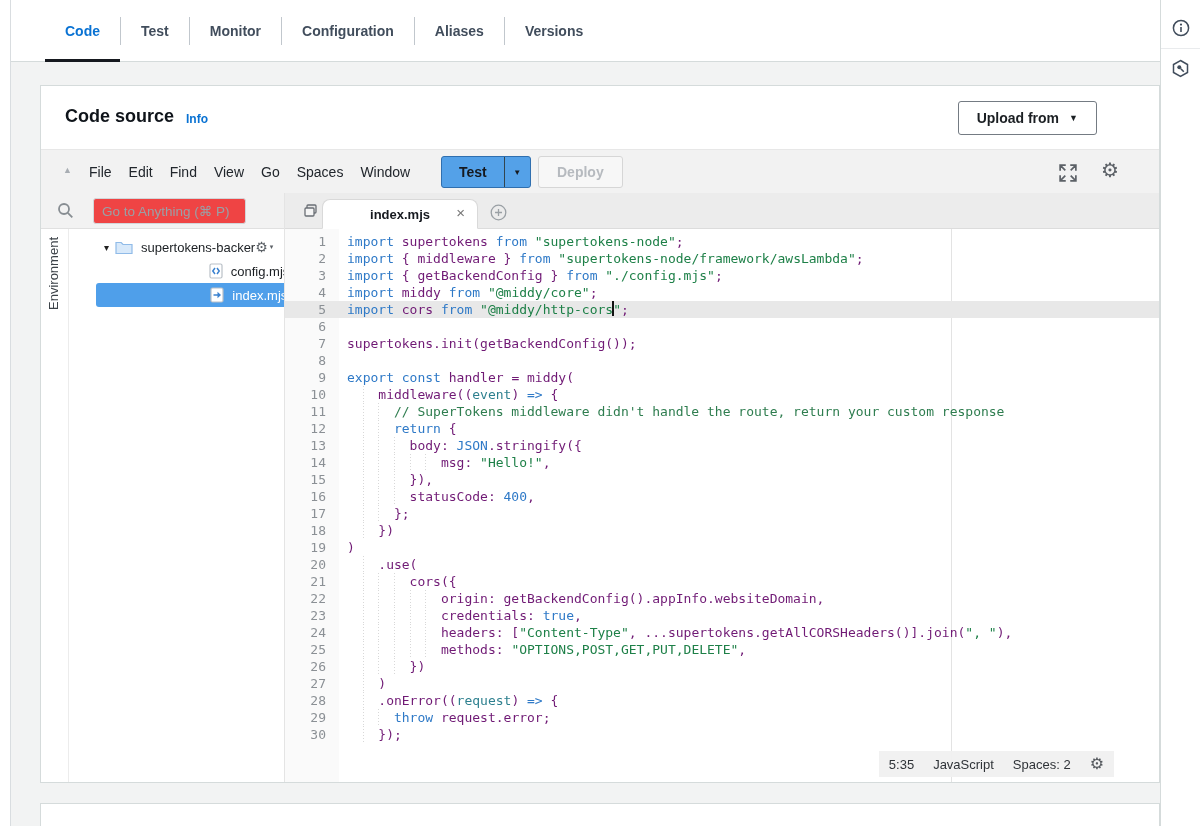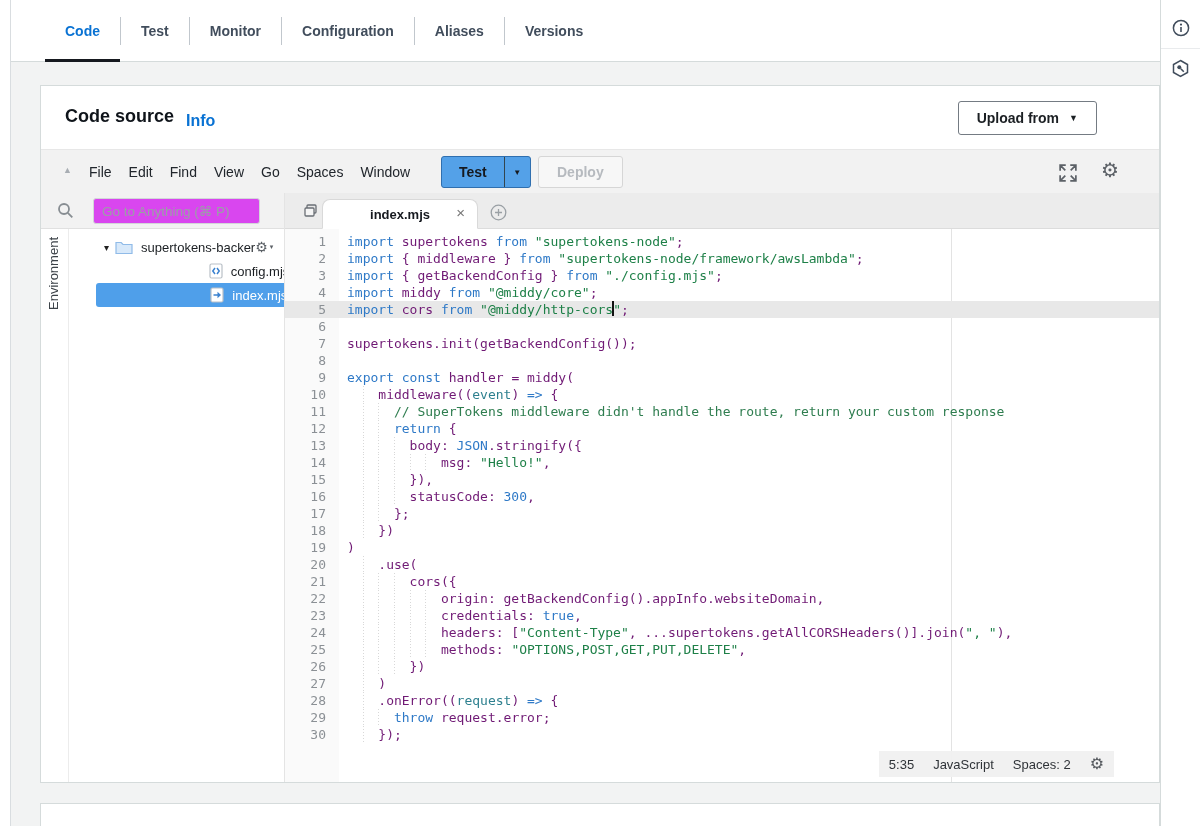--- a/index.html
+++ b/index.html
@@ -26,21 +26,21 @@
   .right-rail{position:absolute;left:1160px;top:0;bottom:0;width:40px;background:#fff;
     border-left:1px solid #d5dbdb;display:flex;flex-direction:column;align-items:center;padding-top:12px;}
   .rail-btn{background:none;border:none;padding:6px 0;cursor:pointer;line-height:0;}
   .rail-div{width:100%;height:1px;background:#e9ebed;margin:4px 0;}
 
   
   .card{position:absolute;left:40px;top:85px;width:1120px;height:698px;background:#fff;
     border:1px solid #d5dbdb;display:flex;flex-direction:column;}
   .card-header{position:relative;height:63px;flex:0 0 63px;}
   .cs-title{position:absolute;left:24px;top:20px;font-size:18px;font-weight:bold;color:#0f141a;}
-  .info-link{position:absolute;left:145px;top:26px;font-size:16px;font-weight:bold;
+  .info-link{position:absolute;left:145px;top:26px;font-size:12px;font-weight:bold;
     color:var(--accent_blue);text-decoration:none;cursor:pointer;}
   .upload-btn{position:absolute;top:15px;right:62px;height:34px;padding:0 18px;background:#fff;
     border:1px solid #747b83;border-radius:3px;font-family:inherit;font-size:14px;font-weight:bold;
     color:#1b1f23;cursor:pointer;display:flex;align-items:center;gap:10px;}
   .upload-btn .caret{font-size:9px;line-height:1;}
 
   
   .menubar{position:relative;height:44px;flex:0 0 44px;background:#f2f2f2;border-top:1px solid #e7e7e7;}
   .collapse-tri{position:absolute;left:22px;top:15px;font-size:9px;color:#a8adb3;cursor:pointer;}
   .menus{position:absolute;left:48px;top:0;height:100%;display:flex;align-items:center;gap:17px;
@@ -57,22 +57,22 @@
   .mb-icon{position:absolute;top:12px;background:none;border:none;line-height:0;cursor:pointer;}
   .mb-expand{right:82px;top:14px;}
   .mb-gear{right:40px;font-size:20px;color:#5c6167;line-height:1;top:10px;}
 
   
   .body-row{flex:1;display:flex;min-height:0;}
   .left-panel{width:243px;flex:0 0 243px;display:flex;flex-direction:column;background:#fff;}
   .search-row{height:36px;flex:0 0 36px;background:#f2f2f2;border-bottom:1px solid #e0e0e0;
     position:relative;}
   .search-row svg{position:absolute;left:16px;top:9px;}
-  .goto-input{position:absolute;left:52px;top:5px;width:167px;height:26px;border:1px solid #d3d6d9;
-    border-radius:3px;background:#d946ef;font-family:inherit;font-size:13.5px;color:#333;padding:0 8px;}
+  .goto-input{position:absolute;left:52px;top:5px;width:153px;height:26px;border:1px solid #d3d6d9;
+    border-radius:3px;background:#ef4444;font-family:inherit;font-size:13.5px;color:#333;padding:0 8px;}
   .goto-input::placeholder{color:#9aa0a6;}
   .tree-wrap{flex:1;display:flex;min-height:0;}
   .env-strip{width:28px;flex:0 0 28px;border-right:1px solid #ececec;position:relative;}
   .env-label{position:absolute;left:5px;top:8px;writing-mode:vertical-rl;transform:rotate(180deg);
     font-size:13px;color:#3c4248;}
   .tree{flex:1;padding-top:6px;font-size:13px;color:#1b1f23;}
   .tree-row{display:flex;align-items:center;height:24px;cursor:pointer;}
   .tree-row.folder{padding-left:35px;}
   .tree-row.file{padding-left:47px;justify-content:flex-end;}
   .tree-caret{font-size:10px;color:#222;margin-right:6px;}
@@ -264,21 +264,21 @@
               <div class="code-line"><span class="gut">6</span><span class="ltx"></span></div>
               <div class="code-line"><span class="gut">7</span><span class="ltx"><span class="tk-t">supertokens.init(getBackendConfig());</span></span></div>
               <div class="code-line"><span class="gut">8</span><span class="ltx"></span></div>
               <div class="code-line"><span class="gut">9</span><span class="ltx"><span class="tk-k">export</span><span class="tk-t"> </span><span class="tk-k">const</span><span class="tk-t"> handler = middy(</span></span></div>
               <div class="code-line"><span class="gut">10</span><span class="ltx"><i class="guide" style="left: 23.66px;"></i><span class="tk-t">    middleware((</span><span class="tk-p">event</span><span class="tk-t">) </span><span class="tk-k">=&gt;</span><span class="tk-t"> {</span></span></div>
               <div class="code-line"><span class="gut">11</span><span class="ltx"><i class="guide" style="left: 23.66px;"></i><i class="guide" style="left: 39.32px;"></i><span class="tk-c">      // SuperTokens middleware didn't handle the route, return your custom response</span></span></div>
               <div class="code-line"><span class="gut">12</span><span class="ltx"><i class="guide" style="left: 23.66px;"></i><i class="guide" style="left: 39.32px;"></i><span class="tk-t">      </span><span class="tk-k">return</span><span class="tk-t"> {</span></span></div>
               <div class="code-line"><span class="gut">13</span><span class="ltx"><i class="guide" style="left: 23.66px;"></i><i class="guide" style="left: 39.32px;"></i><i class="guide" style="left: 54.98px;"></i><span class="tk-t">        body: </span><span class="tk-j">JSON</span><span class="tk-t">.stringify({</span></span></div>
               <div class="code-line"><span class="gut">14</span><span class="ltx"><i class="guide" style="left: 23.66px;"></i><i class="guide" style="left: 39.32px;"></i><i class="guide" style="left: 54.98px;"></i><i class="guide" style="left: 70.64px;"></i><i class="guide" style="left: 86.3px;"></i><span class="tk-t">            msg: </span><span class="tk-s">"Hello!"</span><span class="tk-t">,</span></span></div>
               <div class="code-line"><span class="gut">15</span><span class="ltx"><i class="guide" style="left: 23.66px;"></i><i class="guide" style="left: 39.32px;"></i><i class="guide" style="left: 54.98px;"></i><span class="tk-t">        }),</span></span></div>
-              <div class="code-line"><span class="gut">16</span><span class="ltx"><i class="guide" style="left: 23.66px;"></i><i class="guide" style="left: 39.32px;"></i><i class="guide" style="left: 54.98px;"></i><span class="tk-t">        statusCode: </span><span class="tk-n">300</span><span class="tk-t">,</span></span></div>
+              <div class="code-line"><span class="gut">16</span><span class="ltx"><i class="guide" style="left: 23.66px;"></i><i class="guide" style="left: 39.32px;"></i><i class="guide" style="left: 54.98px;"></i><span class="tk-t">        statusCode: </span><span class="tk-n">400</span><span class="tk-t">,</span></span></div>
               <div class="code-line"><span class="gut">17</span><span class="ltx"><i class="guide" style="left: 23.66px;"></i><i class="guide" style="left: 39.32px;"></i><span class="tk-t">      };</span></span></div>
               <div class="code-line"><span class="gut">18</span><span class="ltx"><i class="guide" style="left: 23.66px;"></i><span class="tk-t">    })</span></span></div>
               <div class="code-line"><span class="gut">19</span><span class="ltx"><span class="tk-t">)</span></span></div>
               <div class="code-line"><span class="gut">20</span><span class="ltx"><i class="guide" style="left: 23.66px;"></i><span class="tk-t">    .use(</span></span></div>
               <div class="code-line"><span class="gut">21</span><span class="ltx"><i class="guide" style="left: 23.66px;"></i><i class="guide" style="left: 39.32px;"></i><i class="guide" style="left: 54.98px;"></i><span class="tk-t">        cors({</span></span></div>
               <div class="code-line"><span class="gut">22</span><span class="ltx"><i class="guide" style="left: 23.66px;"></i><i class="guide" style="left: 39.32px;"></i><i class="guide" style="left: 54.98px;"></i><i class="guide" style="left: 70.64px;"></i><i class="guide" style="left: 86.3px;"></i><span class="tk-t">            origin: getBackendConfig().appInfo.websiteDomain,</span></span></div>
               <div class="code-line"><span class="gut">23</span><span class="ltx"><i class="guide" style="left: 23.66px;"></i><i class="guide" style="left: 39.32px;"></i><i class="guide" style="left: 54.98px;"></i><i class="guide" style="left: 70.64px;"></i><i class="guide" style="left: 86.3px;"></i><span class="tk-t">            credentials: </span><span class="tk-n">true</span><span class="tk-t">,</span></span></div>
               <div class="code-line"><span class="gut">24</span><span class="ltx"><i class="guide" style="left: 23.66px;"></i><i class="guide" style="left: 39.32px;"></i><i class="guide" style="left: 54.98px;"></i><i class="guide" style="left: 70.64px;"></i><i class="guide" style="left: 86.3px;"></i><span class="tk-t">            headers: [</span><span class="tk-s">"Content-Type"</span><span class="tk-t">, ...supertokens.getAllCORSHeaders()].join(</span><span class="tk-s">", "</span><span class="tk-t">),</span></span></div>
               <div class="code-line"><span class="gut">25</span><span class="ltx"><i class="guide" style="left: 23.66px;"></i><i class="guide" style="left: 39.32px;"></i><i class="guide" style="left: 54.98px;"></i><i class="guide" style="left: 70.64px;"></i><i class="guide" style="left: 86.3px;"></i><span class="tk-t">            methods: </span><span class="tk-s">"OPTIONS,POST,GET,PUT,DELETE"</span><span class="tk-t">,</span></span></div>
               <div class="code-line"><span class="gut">26</span><span class="ltx"><i class="guide" style="left: 23.66px;"></i><i class="guide" style="left: 39.32px;"></i><i class="guide" style="left: 54.98px;"></i><span class="tk-t">        })</span></span></div>

